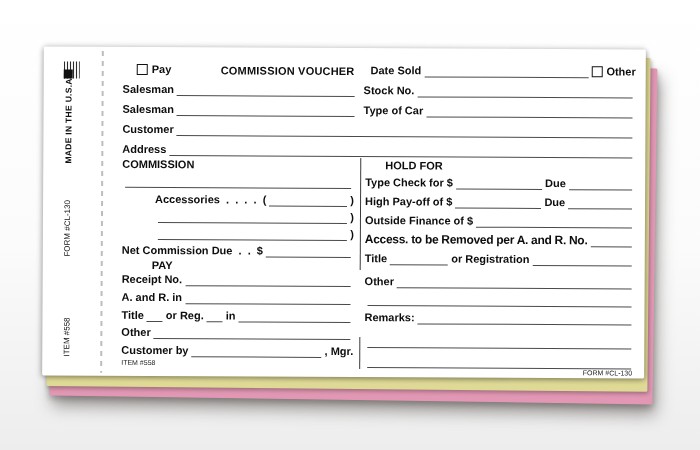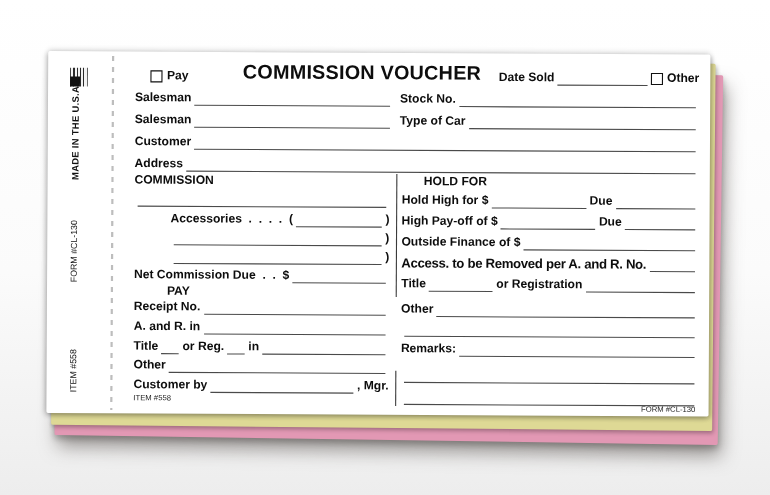--- a/index.html
+++ b/index.html
@@ -54,21 +54,21 @@
   .main{position:absolute;left:61px;top:0;right:7px;bottom:0;padding:14px 3px 0 18px;color:#0d0d0d;}
   .lbl{font-size:11px;line-height:13px;font-weight:bold;white-space:pre;}
   .small-lbl{font-size:12px;letter-spacing:-.3px;}
   .ln{flex:1 1 auto;border-bottom:1.3px solid #4a4a4a;height:12px;margin:0 3px;min-width:8px;}
   .w16{flex:0 0 16px;} .w58{flex:0 0 58px;} .w86{flex:0 0 86px;}
   .r{display:flex;align-items:flex-end;height:13px;}
   .cb{width:9px;height:9px;border:1.6px solid #111;background:#fff;margin:0 4px 1px 0;flex:0 0 auto;}
 
   .hdr{display:flex;align-items:flex-end;height:15px;}
   .pay-group{display:flex;align-items:flex-end;margin-left:14px;flex:0 0 62px;}
-  .form-title{font-size:18px;font-weight:bold;letter-spacing:.2px;margin-left:22px;flex:0 0 auto;}
+  .form-title{font-size:11px;font-weight:bold;letter-spacing:.2px;margin-left:22px;flex:0 0 auto;}
   .date-group{display:flex;align-items:flex-end;flex:1 1 auto;margin-left:16px;}
 
   .toprow{display:flex;align-items:flex-end;height:14px;margin-top:6px;}
   .pair-l{flex:1 1 auto;display:flex;align-items:flex-end;}
   .pair-r{flex:0 0 272px;display:flex;align-items:flex-end;margin-left:6px;}
 
   .cols{position:relative;display:flex;margin-top:0;height:219px;}
   .col-l{flex:0 0 238px;padding-right:6px;box-sizing:border-box;}
   .col-r{flex:1 1 auto;padding-left:5px;box-sizing:border-box;}
   .divider{position:absolute;left:238px;width:0;border-left:1.5px solid #3a3a3a;}
@@ -217,21 +217,21 @@
 
           <div class="footnote mt2">ITEM #558</div>
         </div>
 
         <div class="col-r">
           <div class="r mt2 ind20">
               <span class="lbl">HOLD FOR</span>
             </div>
 
           <div class="r mt4">
-            <span class="lbl">Hold High for $</span>
+            <span class="lbl">Type Check for $</span>
             <span class="ln w86"></span>
             <span class="lbl">Due</span>
             <span class="ln"></span>
           </div>
 
           <div class="r mt6">
             <span class="lbl">High Pay-off of $</span>
             <span class="ln w86"></span>
             <span class="lbl">Due</span>
             <span class="ln"></span>

